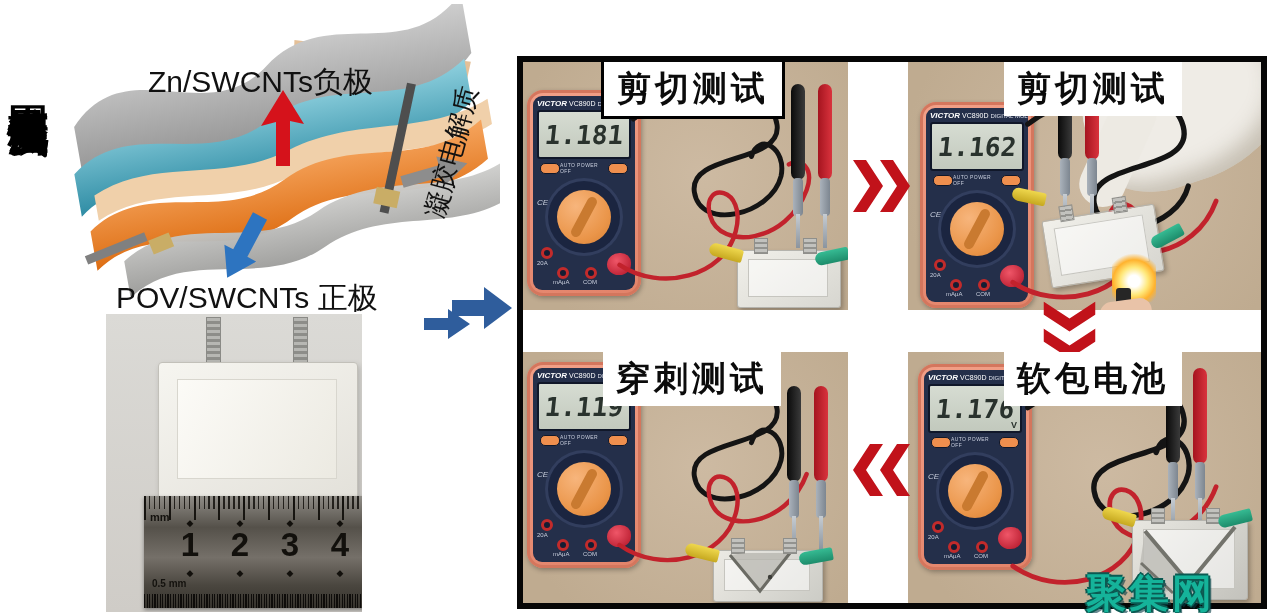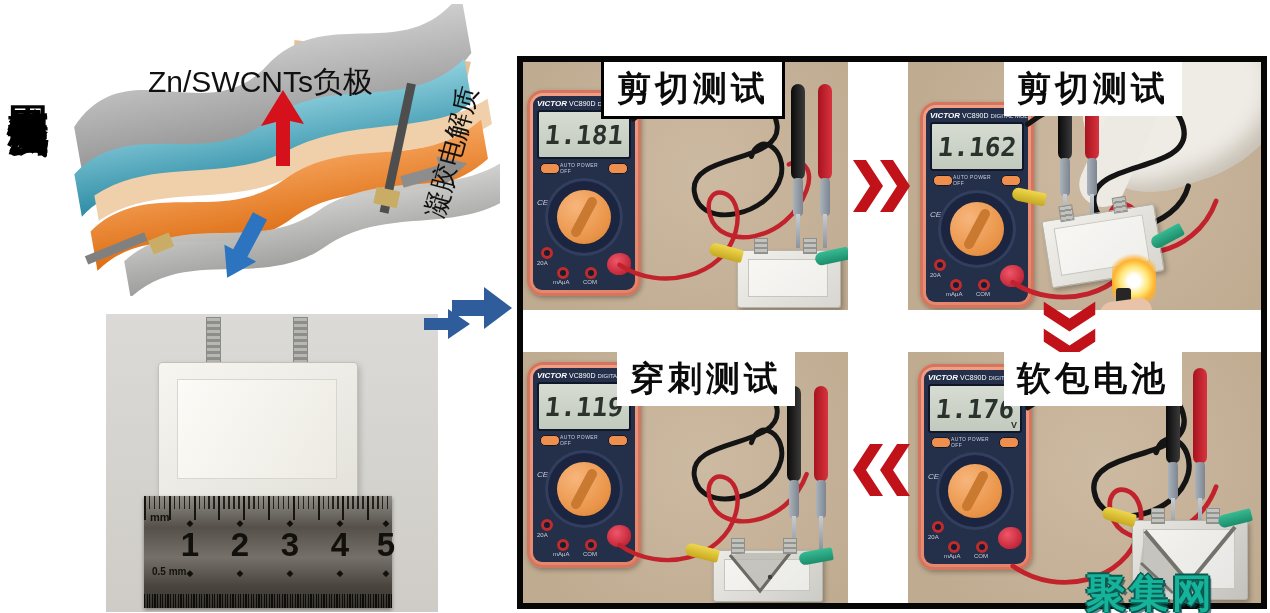--- a/index.html
+++ b/index.html
@@ -11,59 +11,59 @@
               font-size:40px;font-weight:900;line-height:1.02;letter-spacing:1px;color:#000;}
 
   
   .schem{position:absolute;left:64px;top:4px;width:436px;height:292px;}
   .lbl{position:absolute;color:#111;white-space:nowrap;}
   .lbl-anode{left:148px;top:62px;font-size:30px;}
   .lbl-cathode{left:116px;top:278px;font-size:30px;}
   .lbl-gel{left:384px;top:134px;font-size:27px;transform:rotate(-75deg);transform-origin:center;}
 
   
-  .photo{position:absolute;left:106px;top:314px;width:332px;height:298px;
+  .photo{position:absolute;left:106px;top:314px;width:256px;height:298px;
          background:linear-gradient(180deg,#dbdad6,#cfccc7);overflow:hidden;text-align:center;}
   .cellTab{position:absolute;top:3px;width:13px;height:47px;
            background:repeating-linear-gradient(180deg,#b7b7b3 0 3px,#8d8d89 3px 6px);border:1px solid #8a8a86;}
   .cellTab.t1{left:100px;} .cellTab.t2{left:187px;}
   .cellBody{position:absolute;left:52px;top:48px;width:198px;height:138px;background:linear-gradient(150deg,#f6f5f0,#e3e1da);
             border:1px solid #c2c0b9;border-radius:4px;box-shadow:2px 3px 6px rgba(0,0,0,.18);}
   .cellBody::after{content:"";position:absolute;left:18px;top:16px;right:20px;bottom:22px;
             background:linear-gradient(120deg,#fcfbf7,#eceae2);border:1px solid #d8d6ce;}
   .ruler{position:absolute;left:38px;top:182px;width:248px;height:112px;
          background:linear-gradient(180deg,#8f8c86 0%,#55514a 28%,#757069 55%,#4a463f 80%,#36332d 100%);
          box-shadow:0 2px 4px rgba(0,0,0,.4);}
   .ticks-top{position:absolute;left:0;top:0;right:0;height:26px;
      background:
        repeating-linear-gradient(90deg,rgba(18,16,12,.95) 0 2px,transparent 2px 24.8px) top left/100% 24px no-repeat,
        repeating-linear-gradient(90deg,rgba(18,16,12,.85) 0 1.4px,transparent 1.4px 4.96px) top left/100% 13px no-repeat;}
   .ticks-bot{position:absolute;left:0;bottom:0;right:0;height:20px;
      background:
        repeating-linear-gradient(90deg,rgba(12,10,8,.95) 0 1.2px,transparent 1.2px 2.6px) bottom left/100% 14px no-repeat;}
   .ruler-mm{position:absolute;left:6px;top:15px;font-size:11px;font-weight:700;color:#14120e;}
-  .ruler-half{position:absolute;left:8px;top:70px;font-size:10px;font-weight:700;color:#14120e;}
+  .ruler-half{position:absolute;left:8px;top:82px;font-size:10px;font-weight:700;color:#14120e;}
   .rnum{position:absolute;top:30px;font-size:33px;font-weight:700;color:#12100c;transform:translateX(-50%);}
   .rdia{position:absolute;font-size:9px;color:#12100c;transform:translateX(-50%);}
 
   
   .transfer{position:absolute;left:424px;top:282px;width:88px;height:66px;}
 
   
   .grid{position:absolute;left:517px;top:56px;width:750px;height:553px;background:#fff;
         border:6px solid #060606;box-sizing:border-box;}
   .panel{position:absolute;overflow:hidden;background:radial-gradient(circle at 55% 45%,#cdbaa2,#bfab90 85%);}
   .p0{left:0;top:0;width:325px;height:248px;}
   .p1{left:385px;top:0;width:353px;height:248px;}
   .p2{left:0;top:290px;width:325px;height:251px;}
   .p3{left:385px;top:290px;width:353px;height:251px;}
   .ptitle{position:absolute;top:0;height:54px;background:#fff;display:flex;align-items:center;
           padding:0 13px;font-size:34px;font-weight:700;letter-spacing:4px;color:#0b0b0b;z-index:6;white-space:nowrap;}
   .p0 .ptitle{left:78px;border:3px solid #000;border-top:none;}
-  .p1 .ptitle{left:96px;} .p2 .ptitle{left:94px;} .p3 .ptitle{left:96px;}
+  .p1 .ptitle{left:96px;} .p2 .ptitle{left:80px;} .p3 .ptitle{left:96px;}
 
   
   .chev{position:absolute;width:57px;height:52px;z-index:4;}
   .chev-right{left:330px;top:98px;}
   .chev-down{left:518px;top:242px;transform:rotate(90deg);}
   .chev-left{left:330px;top:382px;transform:rotate(180deg);}
 
   
   .meter{position:absolute;width:114px;height:206px;border-radius:16px;z-index:2;
          background:linear-gradient(160deg,#f2a088,#e2836a);box-shadow:inset 0 0 0 3px #d4765d,1px 2px 5px rgba(0,0,0,.3);
@@ -194,20 +194,21 @@
     <g transform="translate(338,178) rotate(-16)">
       <polygon points="0,-6 40,-6 40,-15 68,0 40,15 40,6 0,6" fill="#8d8d8d"></polygon>
     </g>
     <polygon points="212,162 212,118 197,122 219,86 240,120 226,117 226,162" fill="#d5121b"></polygon>
     <g transform="translate(196,212) rotate(118)">
       <polygon points="0,-8 42,-8 42,-18 70,0 42,18 42,8 0,8" fill="#2d74c0"></polygon>
     </g>
   </svg>
   <div class="lbl lbl-anode">Zn/SWCNTs负极</div>
   <div class="lbl lbl-gel">凝胶电解质</div>
+  <div class="lbl lbl-cathode">POV/SWCNTs 正极</div>
 
   <div class="photo">
     <div class="cellTab t1"></div>
     <div class="cellTab t2"></div>
     <div class="cellBody"></div>
     <div class="ruler">
       <div class="ticks-top"></div>
       <div class="ruler-mm">mm</div>
       <span class="rdia" style="left:46px;top:22px;">◆</span>
       <span class="rdia" style="left:96px;top:22px;">◆</span>

